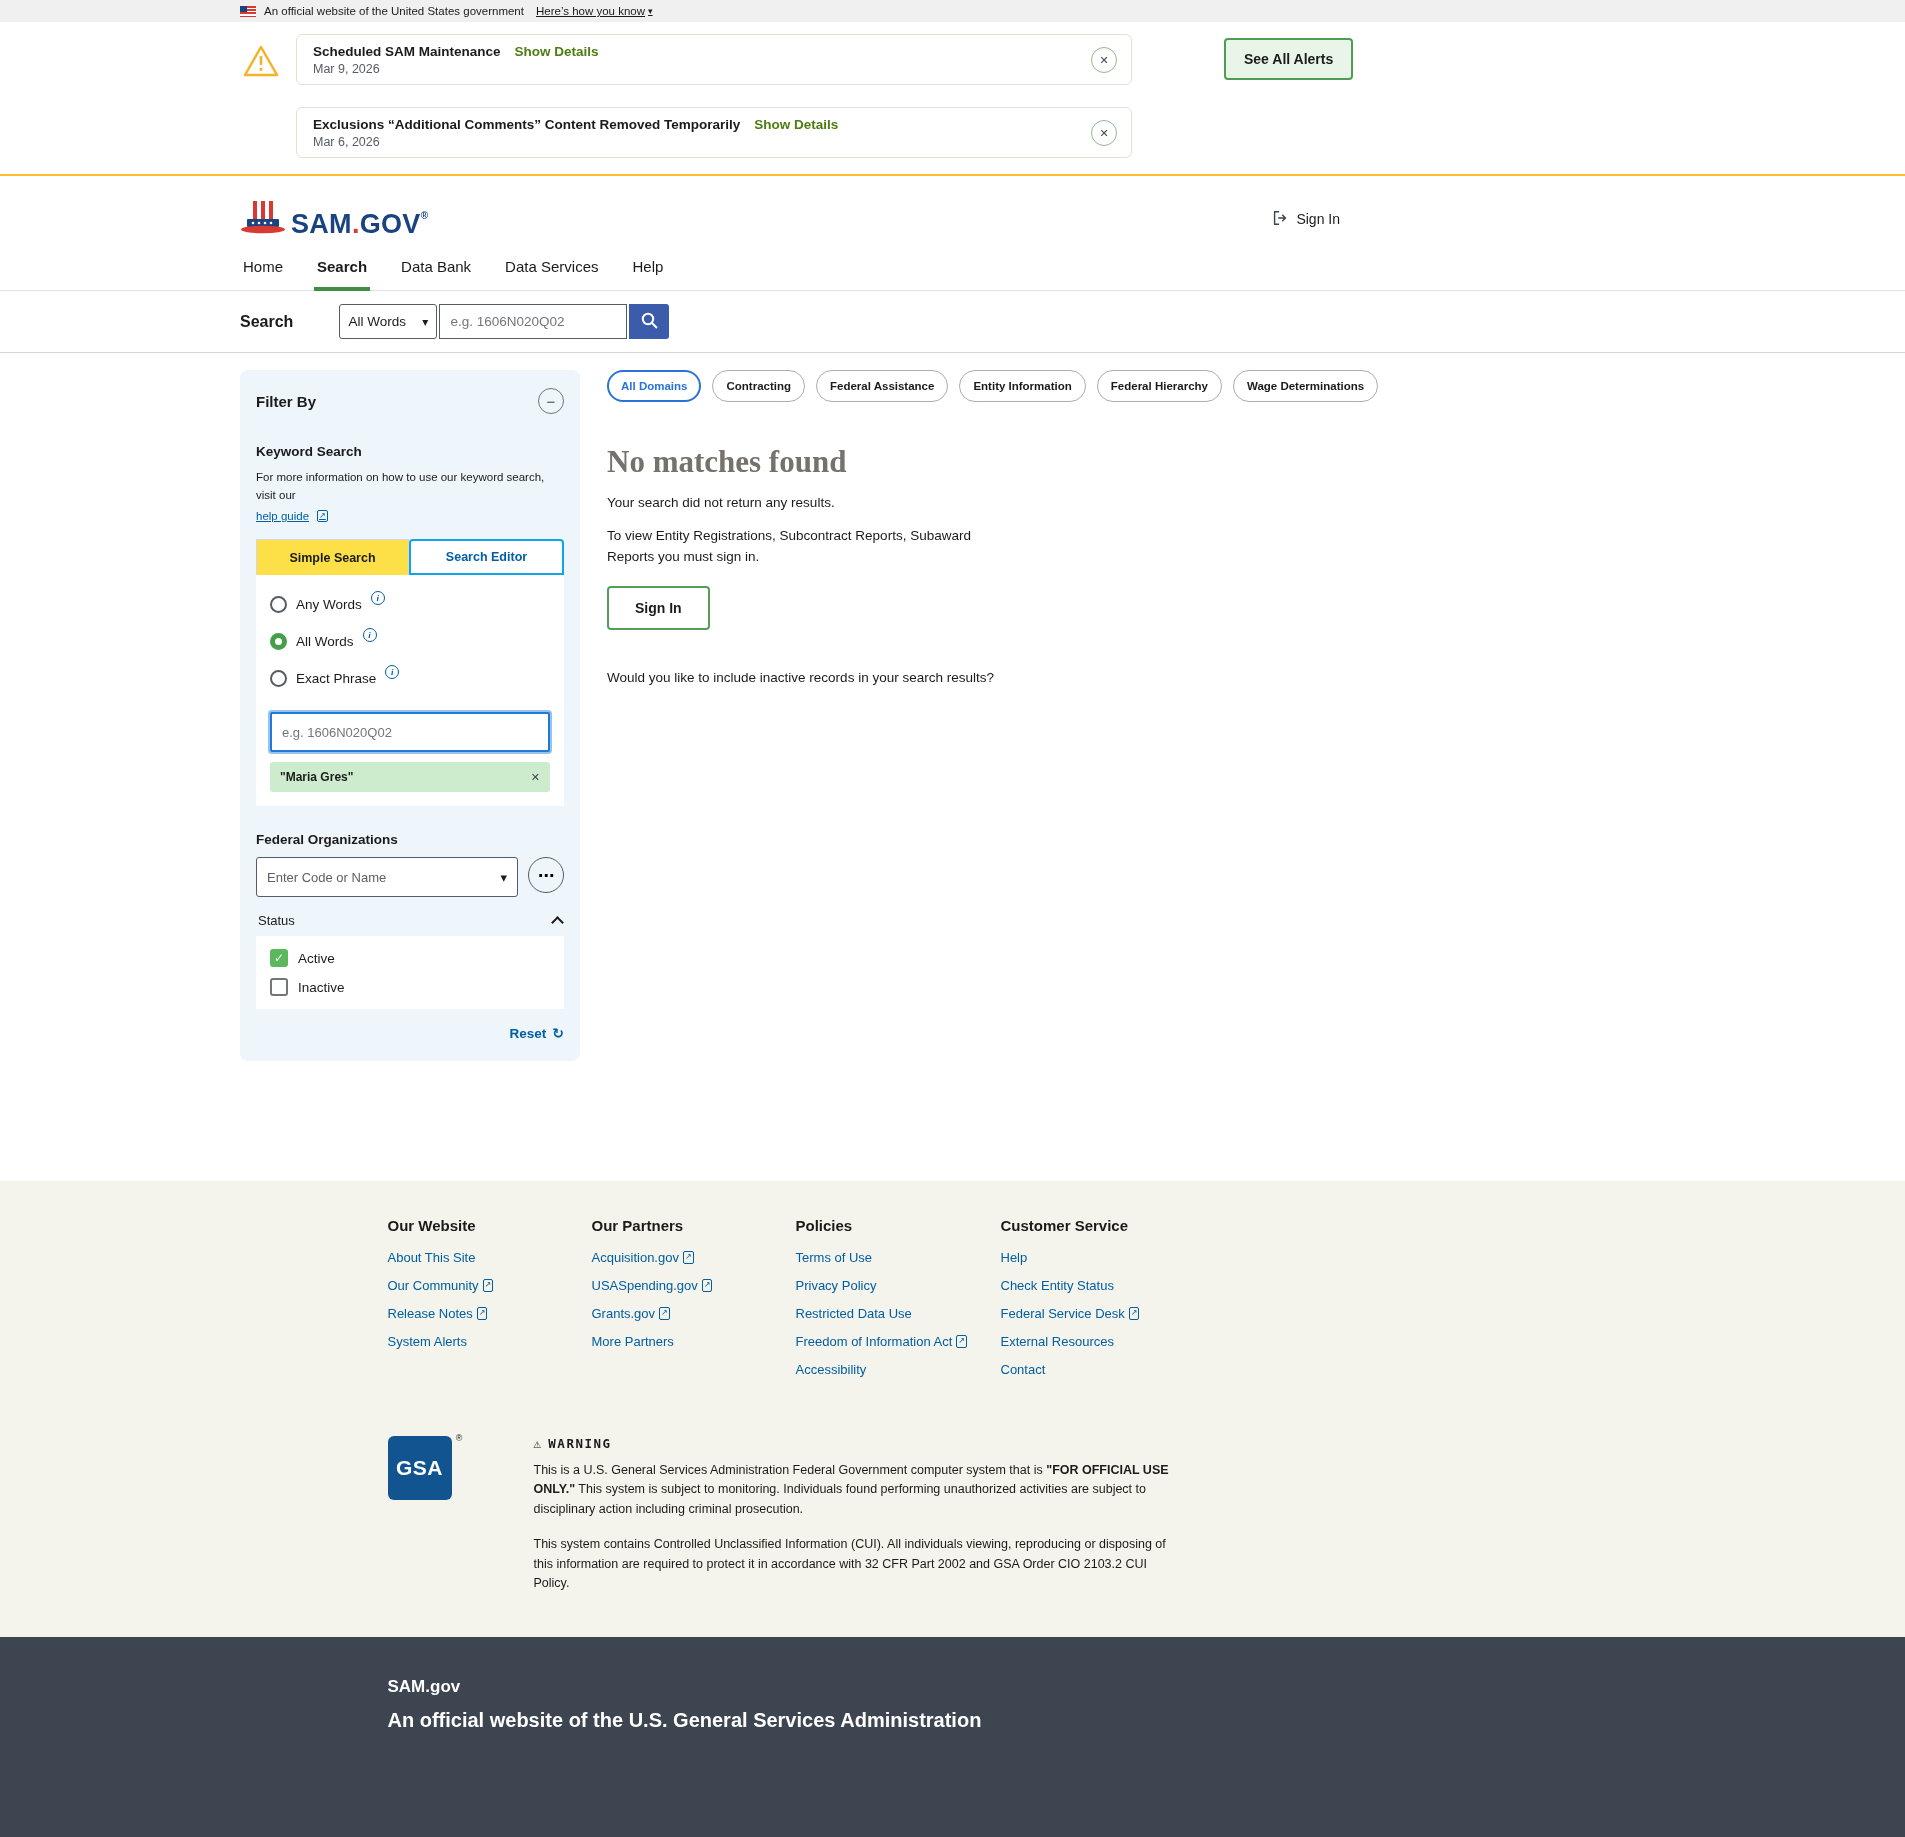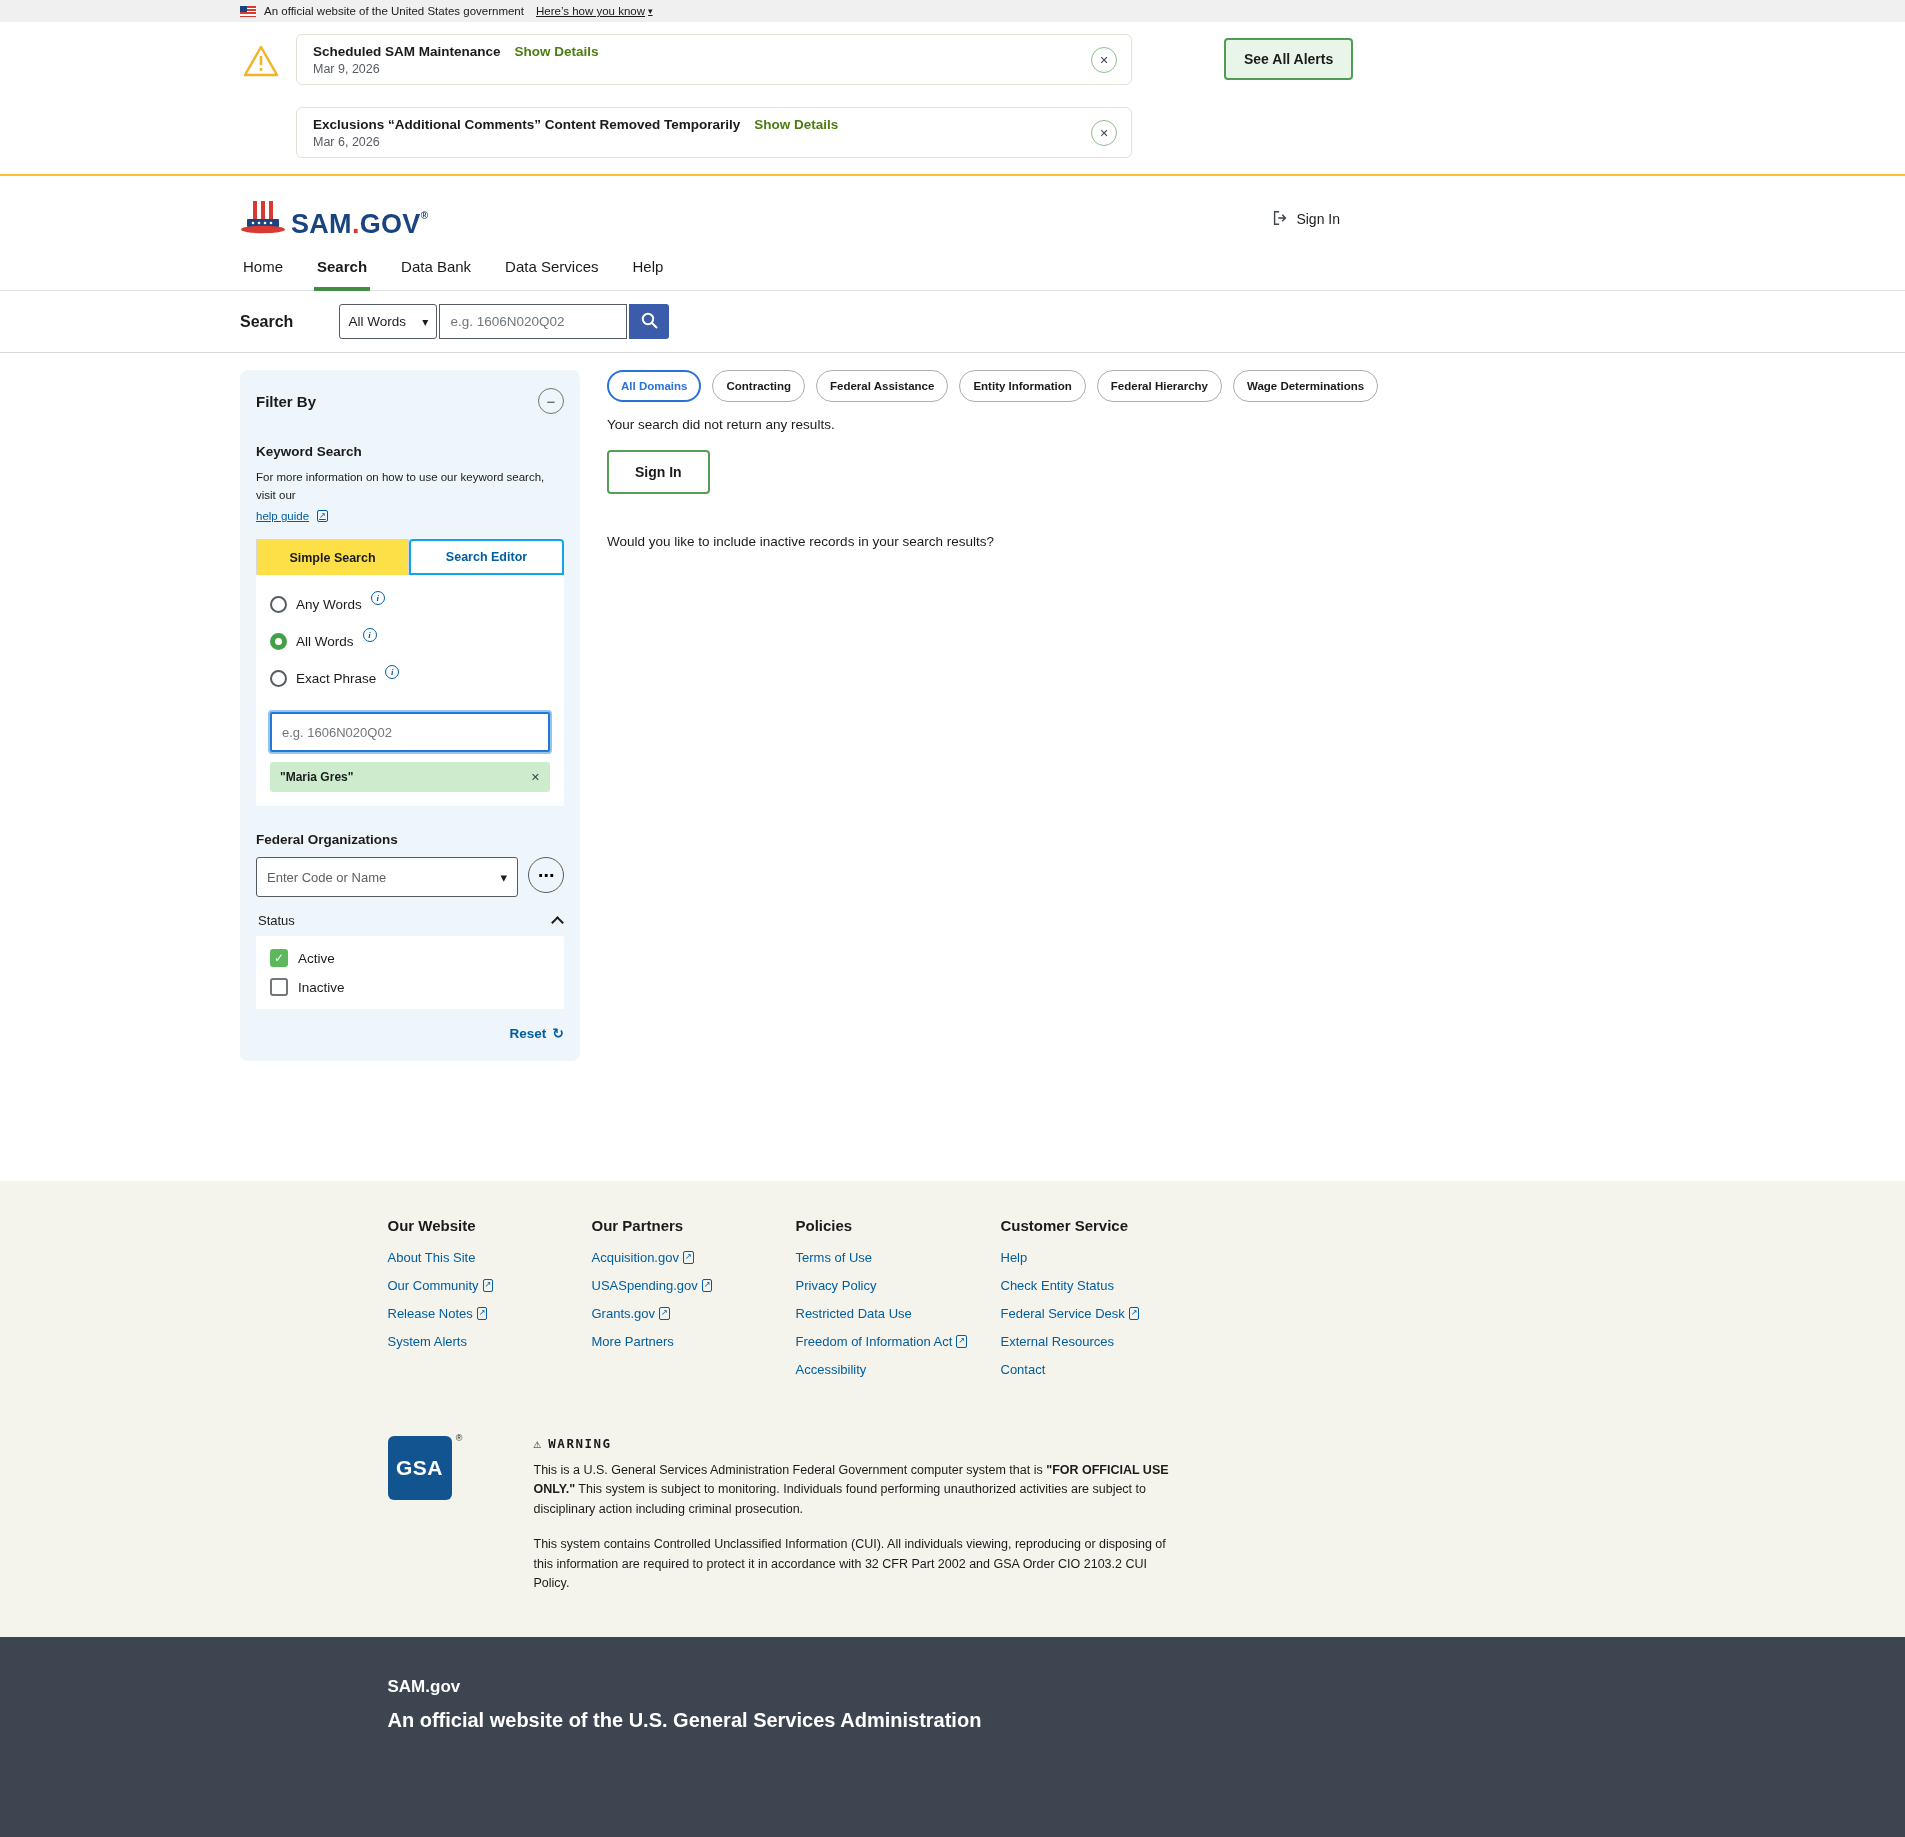--- a/index.html
+++ b/index.html
@@ -325,21 +325,23 @@
     <section class="results">
       <div class="pills">
         <button class="pill active">All Domains</button>
         <button class="pill">Contracting</button>
         <button class="pill">Federal Assistance</button>
         <button class="pill">Entity Information</button>
         <button class="pill">Federal Hierarchy</button>
         <button class="pill">Wage Determinations</button>
       </div>
 
+      <h1 class="no-matches">No matches found</h1>
       <p class="msg">Your search did not return any results.</p>
+      <p class="note">To view Entity Registrations, Subcontract Reports, Subaward Reports you must sign in.</p>
 
       <button class="btn-green signin-btn">Sign In</button>
 
       <p class="question">Would you like to include inactive records in your search results?</p>
     </section>
   </div>
 
   <footer class="footer">
     <div class="footer-inner">
       <div class="cols">

